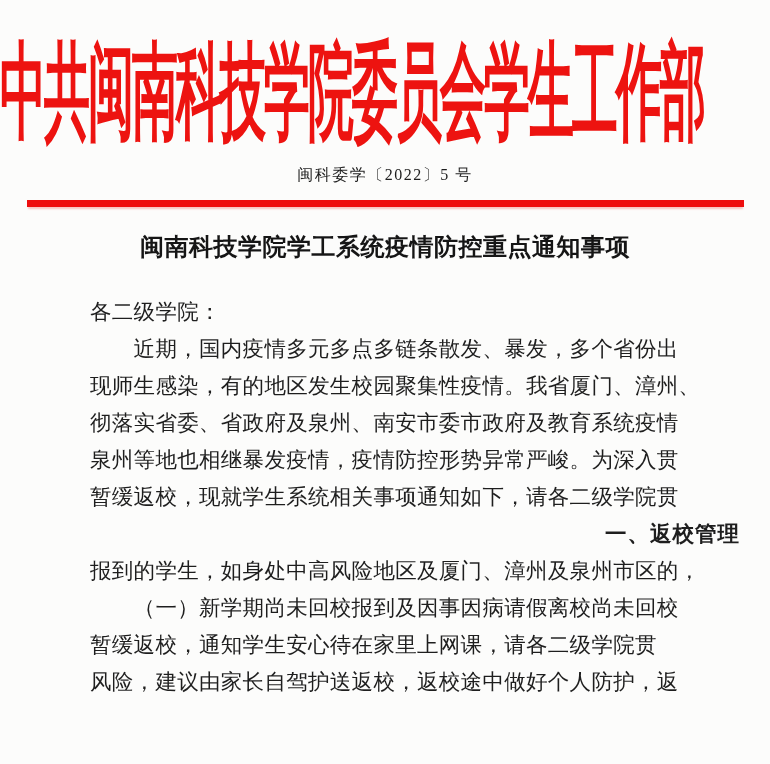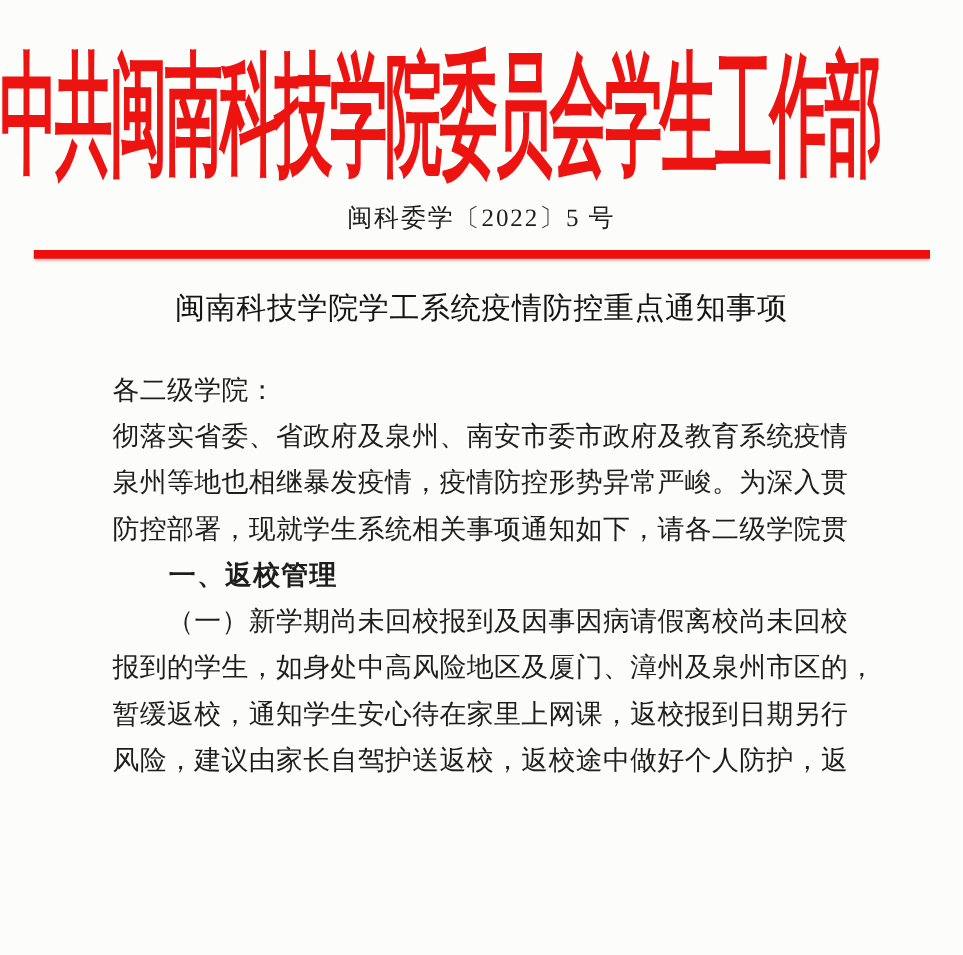--- a/index.html
+++ b/index.html
@@ -34,21 +34,21 @@
     transform: scaleY(2.3);
     transform-origin: top center;
     color: var(--header_red, #ed1310);
   }
   .doc-number {
     position: absolute;
     top: 163px;
     left: 0;
     width: 770px;
     text-align: center;
-    font-size: 20px;
+    font-size: 16px;
     line-height: 24px;
     letter-spacing: 1.5px;
     color: var(--text, #1e1e1e);
   }
   .red-rule {
     position: absolute;
     left: 27px;
     top: 200px;
     width: 717px;
     height: 7px;
@@ -56,21 +56,21 @@
     box-shadow: 0 3px 2px -1px rgba(238, 30, 20, 0.25);
   }
   .doc-title {
     position: absolute;
     top: 233px;
     left: 0;
     width: 770px;
     text-align: center;
     font-size: 24px;
     line-height: 28px;
-    font-weight: 400;
+    font-weight: 700;
     letter-spacing: 0.5px;
     color: #151515;
   }
   .doc-body {
     position: absolute;
     left: 90px;
     top: 294px;
     width: 650px;
     height: 458px;
     overflow: hidden;
@@ -78,42 +78,45 @@
     line-height: 37px;
   }
   .doc-line {
     height: 37px;
     white-space: pre;
     letter-spacing: 0.3px;
   }
   .doc-line.bold {
     font-weight: 700;
     letter-spacing: 1px;
+    text-align: right;
   }
 </style>
 </head>
 <body style="--header_red: #ed1310; --rule_red: #ee0e0e; --text: #1e1e1e;">
 
 <div class="page">
 
   <div class="org-title">
     <span class="org-title-inner">中共闽南科技学院委员会学生工作部</span>
   </div>
 
   <div class="doc-number">闽科委学〔2022〕5 号</div>
 
   <div class="red-rule"></div>
 
   <div class="doc-title">闽南科技学院学工系统疫情防控重点通知事项</div>
 
   <div class="doc-body">
       <div class="doc-line">各二级学院：</div>
+      <div class="doc-line">　　近期，国内疫情多元多点多链条散发、暴发，多个省份出</div>
+      <div class="doc-line">现师生感染，有的地区发生校园聚集性疫情。我省厦门、漳州、</div>
       <div class="doc-line">彻落实省委、省政府及泉州、南安市委市政府及教育系统疫情</div>
       <div class="doc-line">泉州等地也相继暴发疫情，疫情防控形势异常严峻。为深入贯</div>
-      <div class="doc-line">防控部署，现就学生系统相关事项通知如下，请各二级学院贯</div>
+      <div class="doc-line">暂缓返校，现就学生系统相关事项通知如下，请各二级学院贯</div>
       <div class="doc-line bold">　　一、返校管理</div>
+      <div class="doc-line">报到的学生，如身处中高风险地区及厦门、漳州及泉州市区的，</div>
       <div class="doc-line">　　（一）新学期尚未回校报到及因事因病请假离校尚未回校</div>
-      <div class="doc-line">报到的学生，如身处中高风险地区及厦门、漳州及泉州市区的，</div>
-      <div class="doc-line">暂缓返校，通知学生安心待在家里上网课，返校报到日期另行</div>
+      <div class="doc-line">暂缓返校，通知学生安心待在家里上网课，请各二级学院贯</div>
       <div class="doc-line">风险，建议由家长自驾护送返校，返校途中做好个人防护，返</div>
     </div>
 
 </div>
 
 </body></html>

